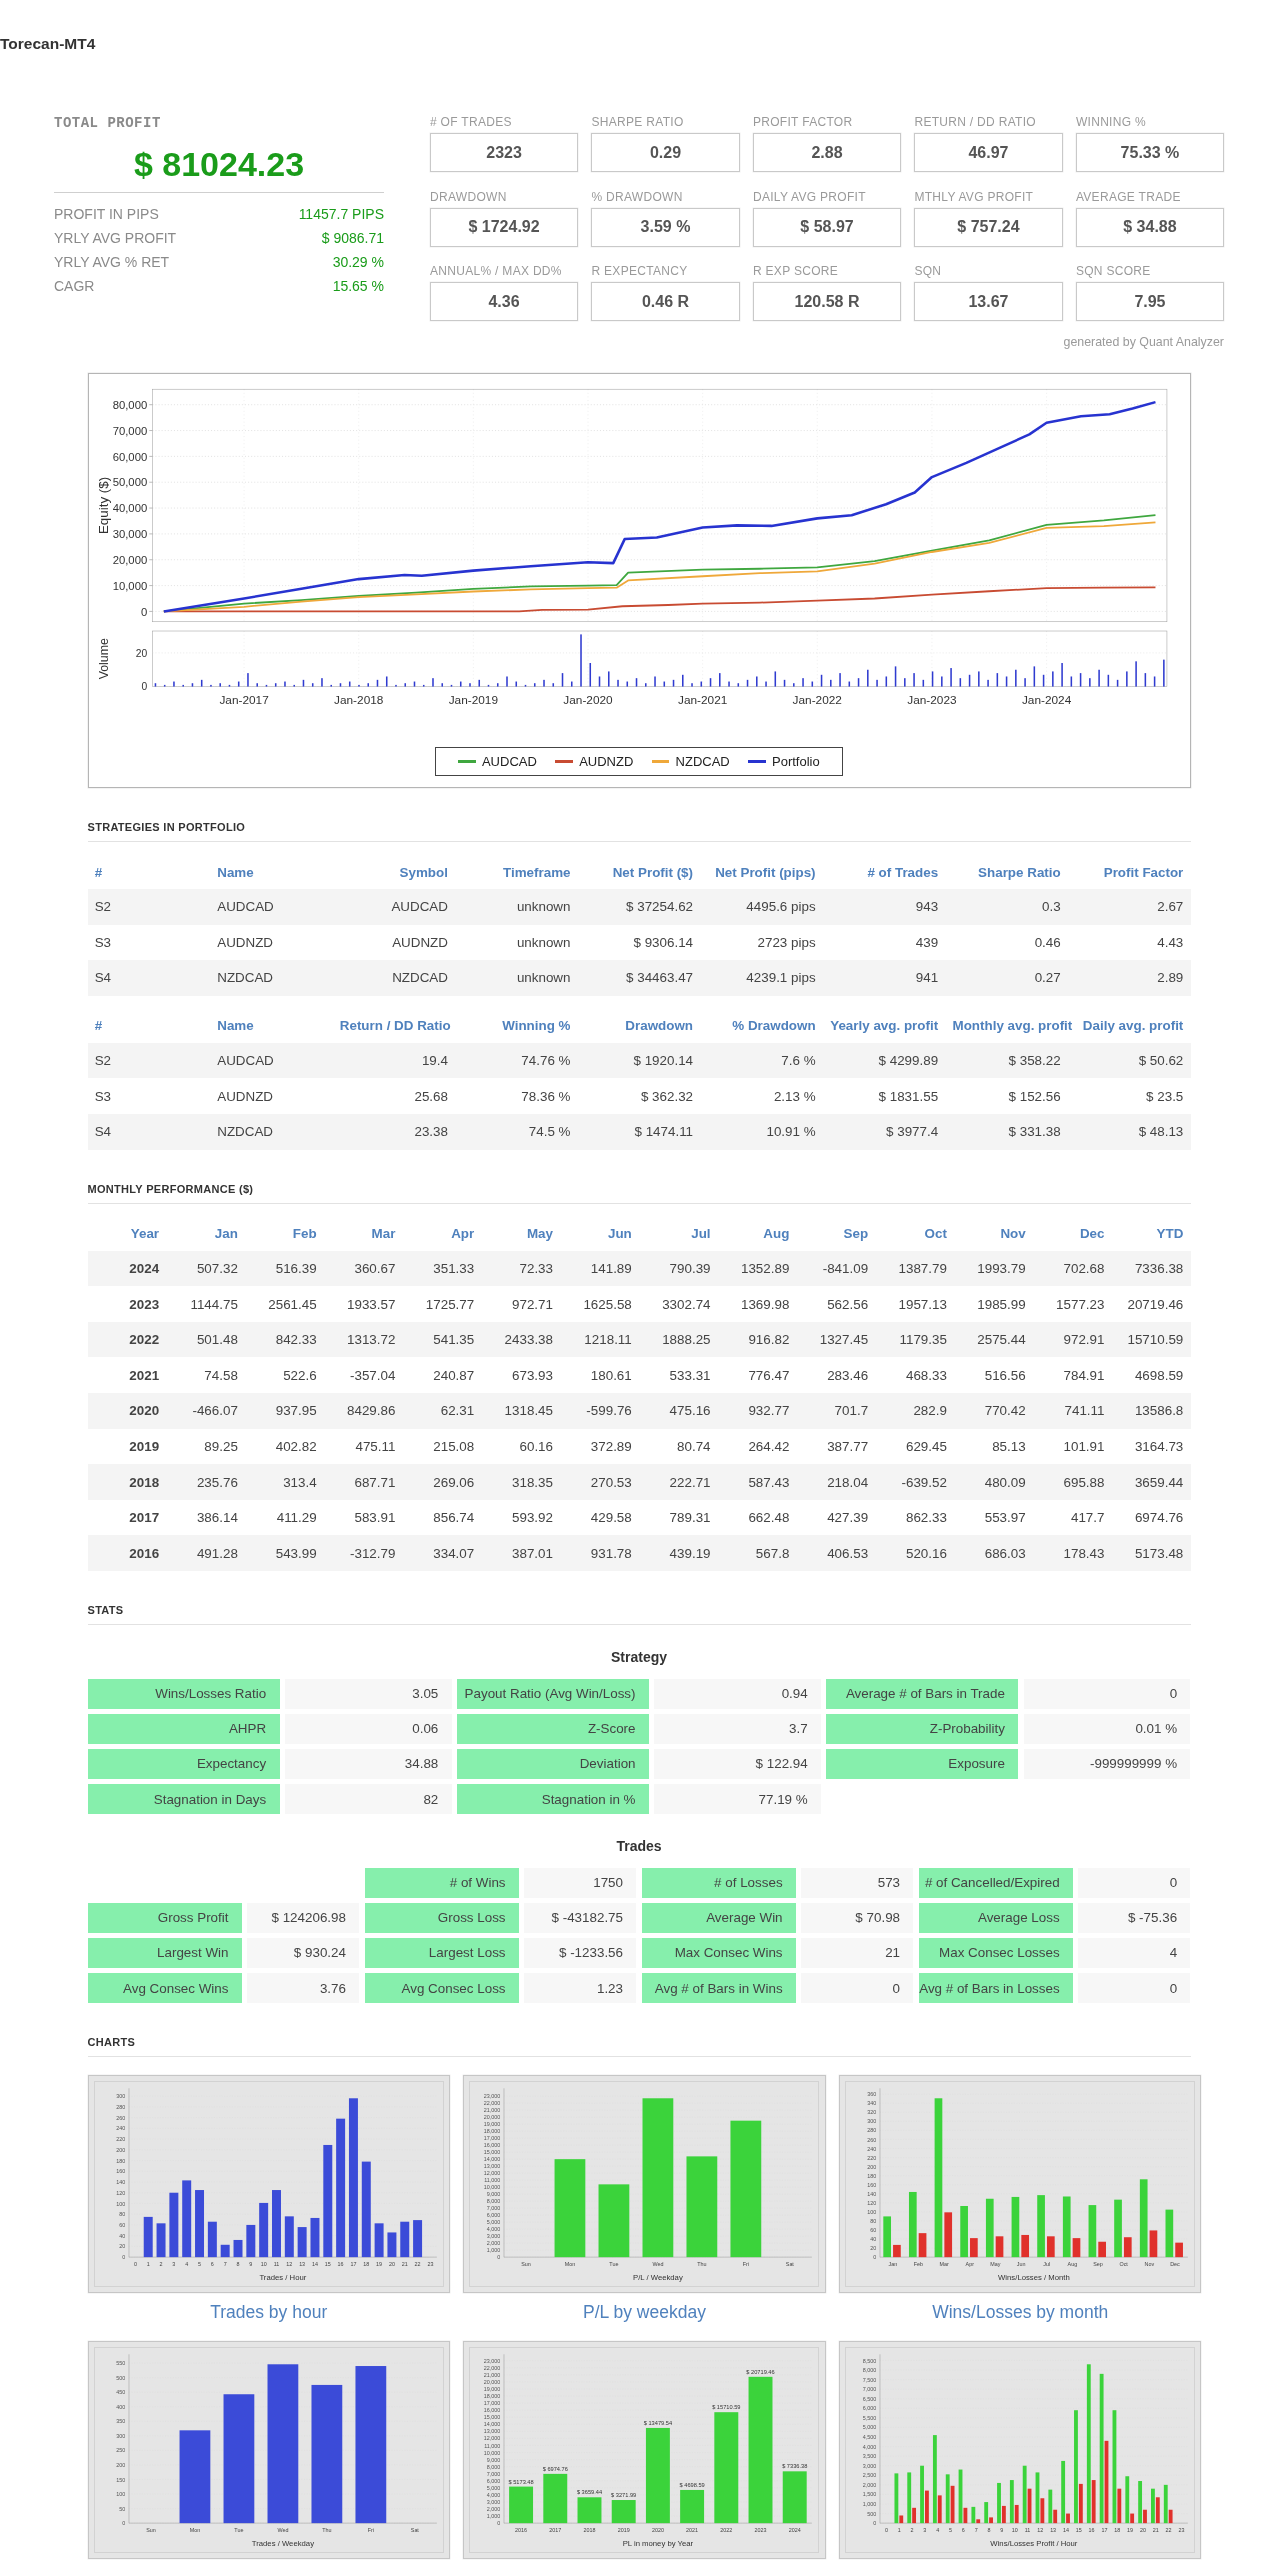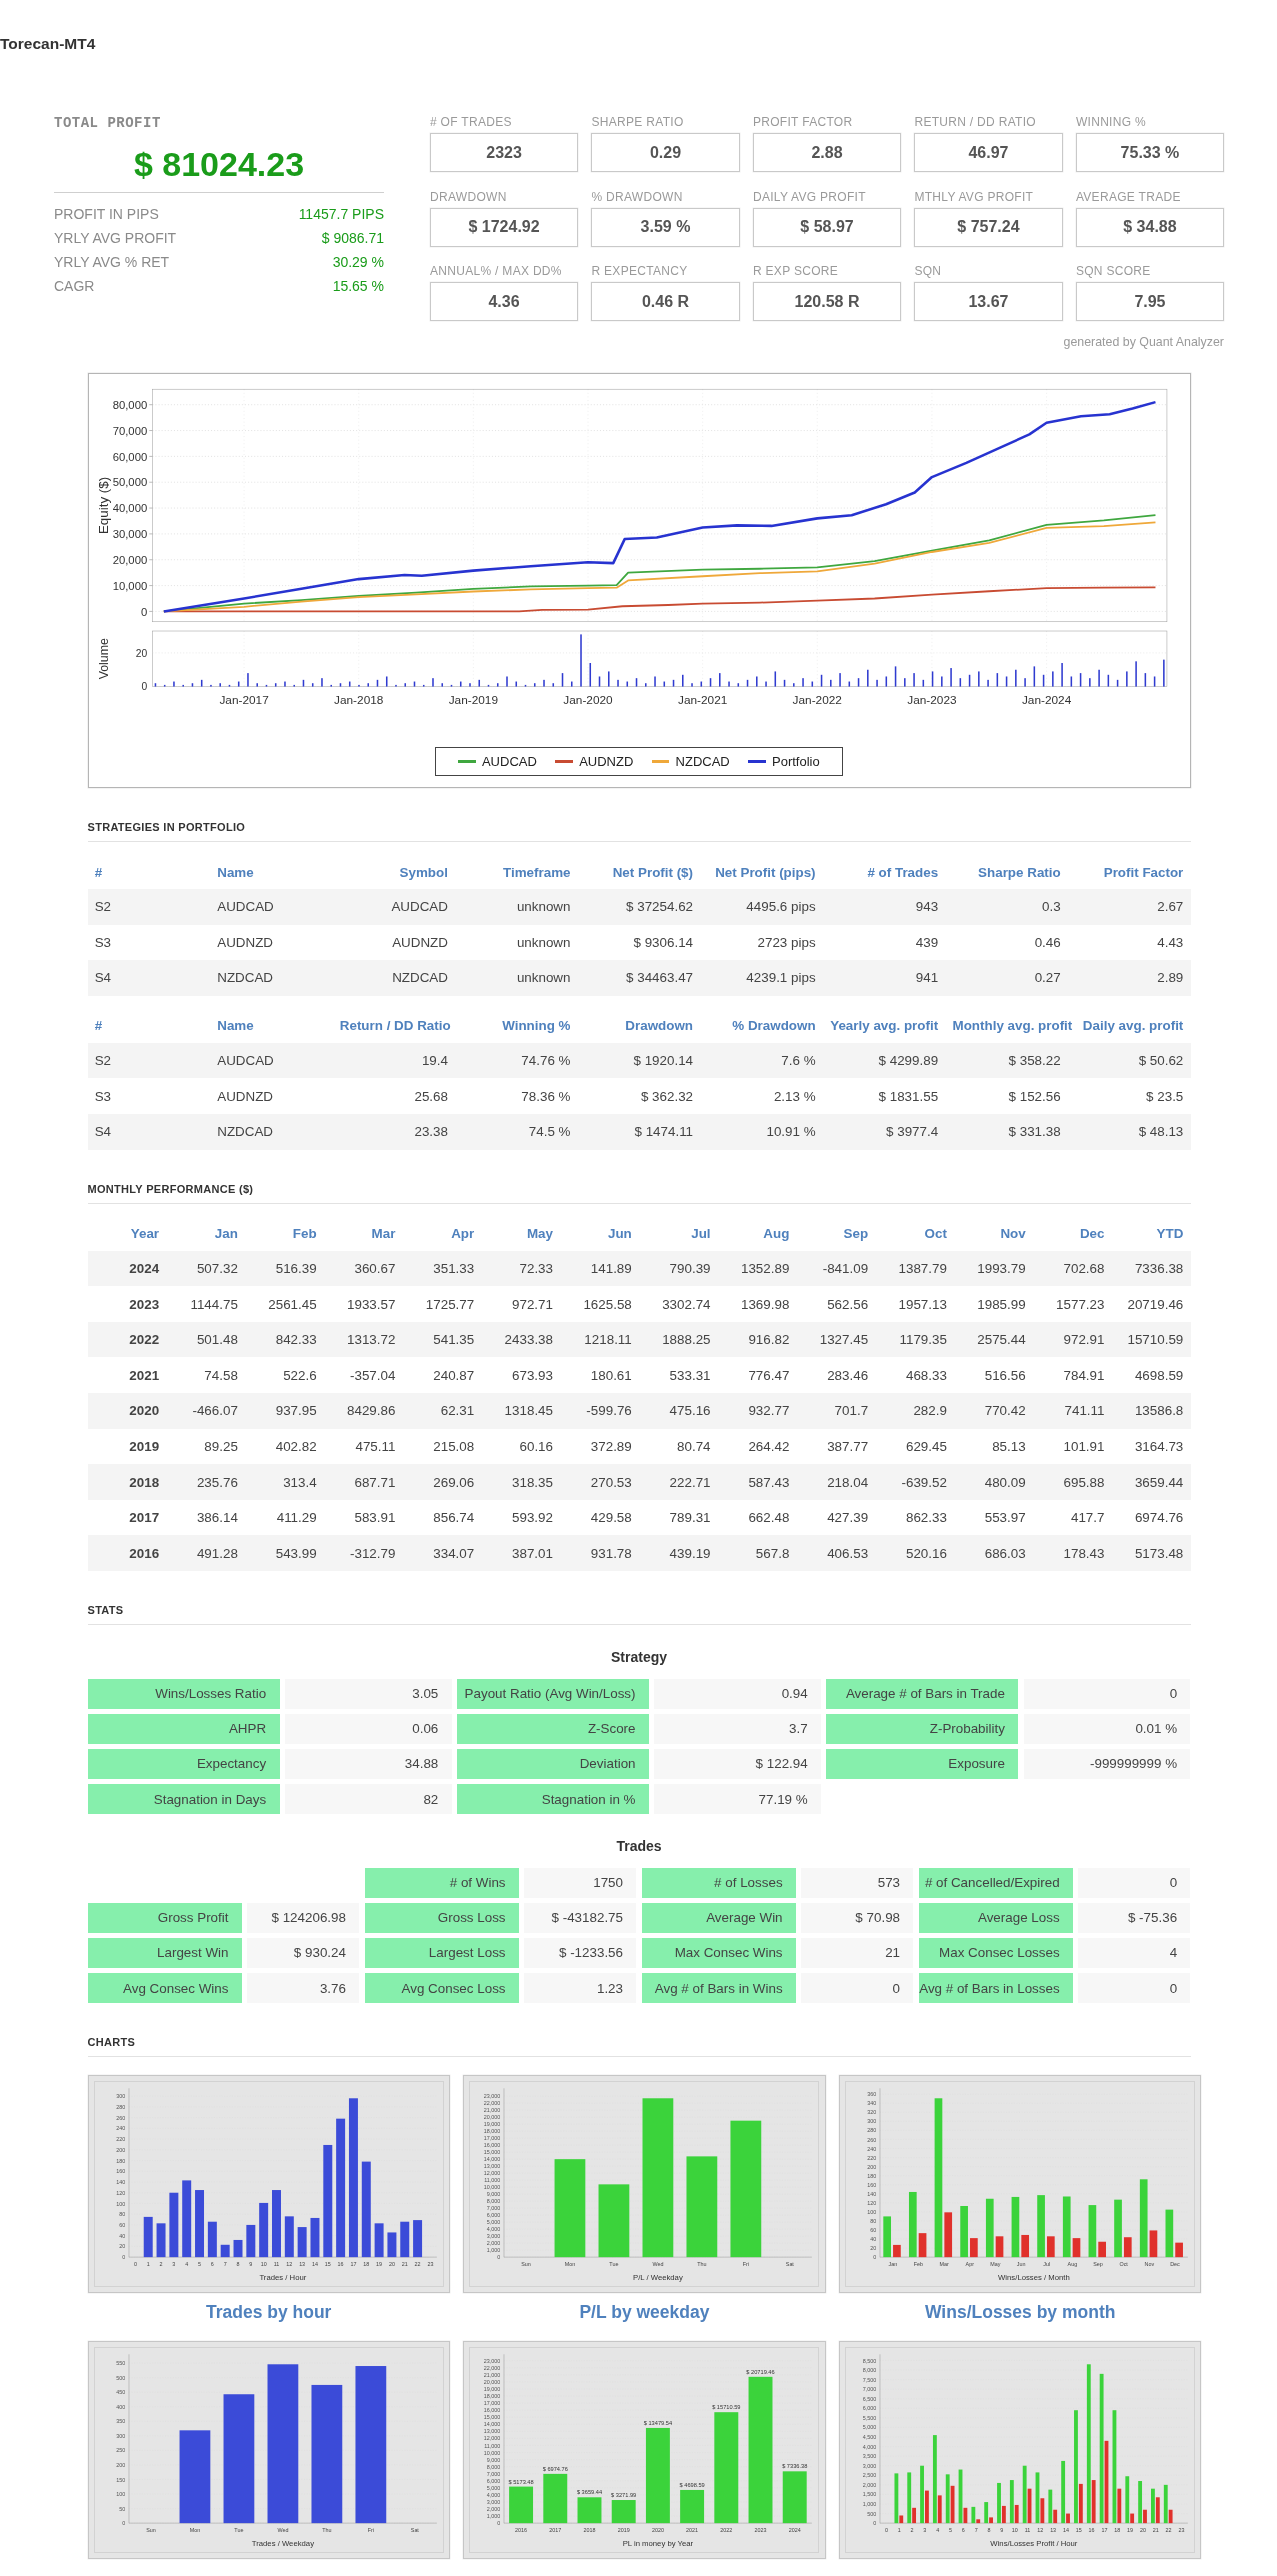--- a/index.html
+++ b/index.html
@@ -49,21 +49,21 @@
   .pair-grid.g4{grid-template-columns:repeat(4,1.1fr 0.8fr);}
   .pg-cell{height:30px;display:flex;align-items:center;justify-content:flex-end;
     font-size:13.4px;color:#444;padding-right:13.4px;box-sizing:border-box;white-space:nowrap;overflow:hidden;}
   .pg-label{background:#86efac;}
   .pg-value{background:#f7f7f7;}
   .pg-empty{background:transparent;}
 
   .charts-grid{display:grid;grid-template-columns:repeat(3,1fr);column-gap:13.4px;row-gap:15.5px;margin-top:17.5px;}
   .chart-panel{border:1px solid #c6c6c6;box-shadow:0 0 0 0.5px #ededed;background:#e5e5e5;padding:5.2px;}
   .chart-inner{border:0.5px solid #d2d2d2;}
-  .chart-title{ text-align:center;color:#4f81bd;font-size:17.5px;margin:9.3px 0 2.1px;font-weight:bold;}
+  .chart-title{ text-align:center;color:#4f81bd;font-size:17.5px;margin:9.3px 0 2.1px;}
   svg text{font-family:"Liberation Sans", sans-serif;}
 </style>
 </head>
 <body>
 
 <div class="page">
 
   <div class="report-subtitle">Torecan-MT4</div>
 
   <div class="summary-wrap">

